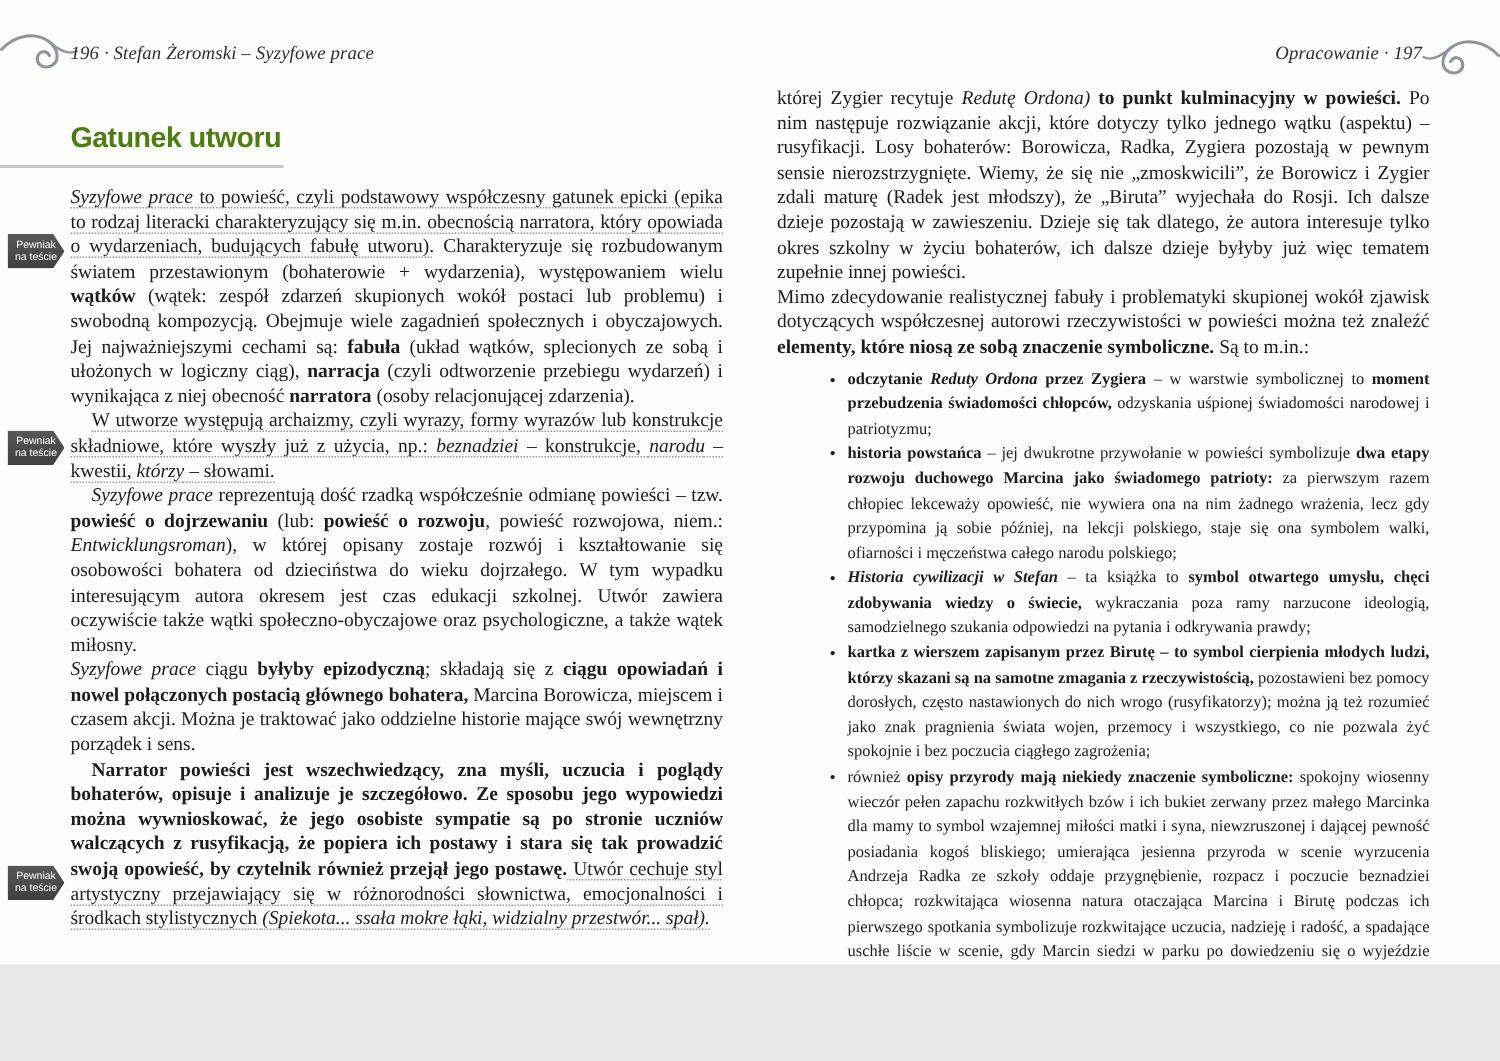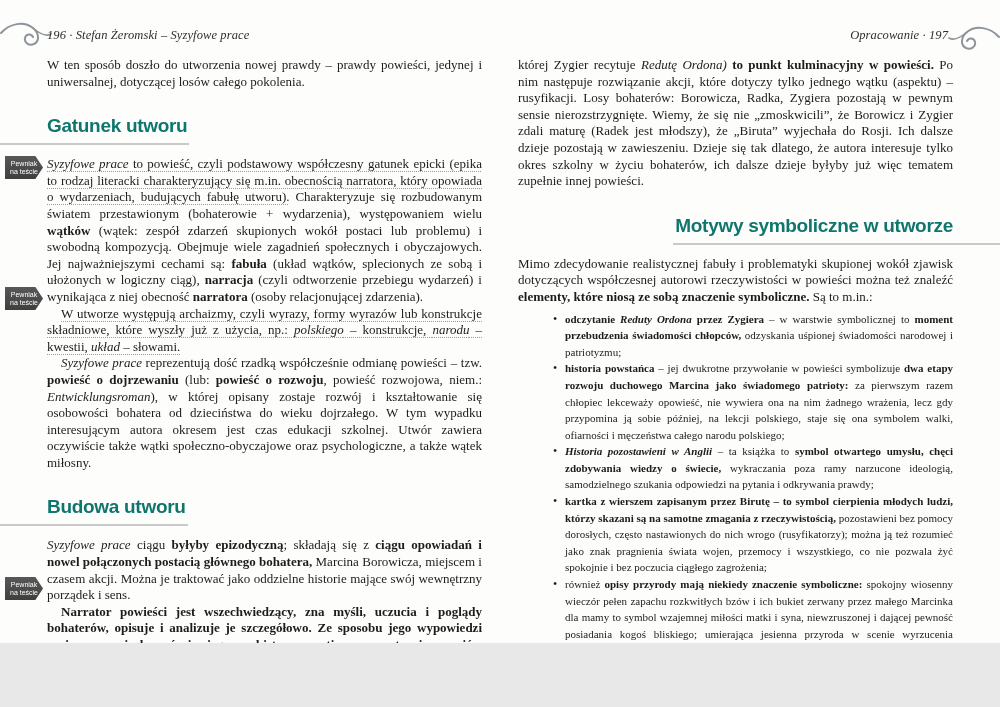--- a/index.html
+++ b/index.html
@@ -28,21 +28,21 @@
   .col p.indent { text-indent:14px; }
   .b { font-weight:bold; }
   .i { font-style:italic; }
   .d {
     text-decoration-line:underline; text-decoration-style:dotted;
     text-decoration-color:#9b9b9b; text-decoration-thickness:1px;
     text-underline-offset:3px;
   }
   .section-heading {
     font-family:"Liberation Sans", sans-serif; font-weight:700;
-    font-size:19px; letter-spacing:-0.3px; color:#0f766e;
+    font-size:19px; letter-spacing:-0.3px; color:#4d7c0f;
     margin:25px 0 11px 0; line-height:22px;
   }
   .section-heading.right { text-align:right; }
   .rule-left {
     display:inline-block; border-bottom:2px solid #c9c9c9;
     padding:0 2px 6px 47px; margin-left:-47px;
   }
   .rule-right {
     display:inline-block; border-bottom:2px solid #c9c9c9;
     padding:0 47px 6px 2px; margin-right:-47px;
@@ -84,37 +84,34 @@
   <svg class="flourish fl-right" width="52" height="32" viewBox="0 0 52 32" aria-hidden="true">
     <path d="M1 13 C 10 3, 24 1, 33 8 C 39 13, 40 21, 34 24 C 29 26, 24 23, 25 18 C 26 14, 31 13, 33 17" fill="none" stroke="#8d959b" stroke-width="2" stroke-linecap="round"></path>
     <path d="M33 8 C 40 14, 46 17, 51 14" fill="none" stroke="#8d959b" stroke-width="1.6" stroke-linecap="round"></path>
   </svg>
 
   <div class="running-head rh-left"><span>196 · Stefan Żeromski – </span><span>Syzyfowe prace</span></div>
 
   <div class="running-head rh-right">Opracowanie · 197</div>
 
   <div class="col col-left" id="col-left">
-      <p><span>W ten sposób doszło do utworzenia nowej prawdy – prawdy powieści, jedynej i uniwersalnej, dotyczącej losów całego pokolenia.</span></p>
       <div class="section-heading"><span class="rule-left">Gatunek utworu</span></div>
       <p><span class="i d">Syzyfowe prace</span><span class="d"> to powieść, czyli podstawowy współczesny gatunek epicki (epika to rodzaj literacki charakteryzujący się m.in. obecnością narratora, który opowiada o wydarzeniach, budujących fabułę utworu).</span><span> Charakteryzuje się rozbudowanym światem przestawionym (bohaterowie + wydarzenia), występowaniem wielu </span><span class="b">wątków</span><span> (wątek: zespół zdarzeń skupionych wokół postaci lub problemu) i swobodną kompozycją. Obejmuje wiele zagadnień społecznych i obyczajowych. Jej najważniejszymi cechami są: </span><span class="b">fabuła</span><span> (układ wątków, splecionych ze sobą i ułożonych w logiczny ciąg), </span><span class="b">narracja</span><span> (czyli odtworzenie przebiegu wydarzeń) i wynikająca z niej obecność </span><span class="b">narratora</span><span> (osoby relacjonującej zdarzenia).</span></p>
-      <p class="indent"><span class="d">W utworze występują archaizmy, czyli wyrazy, formy wyrazów lub konstrukcje składniowe, które wyszły już z użycia, np.: </span><span class="i d">polskiego</span><span class="d"> – konstrukcje, </span><span class="i d">narodu</span><span class="d"> – kwestii, </span><span class="i d">układ</span><span class="d"> – słowami.</span></p>
+      <p class="indent"><span class="d">W utworze występują archaizmy, czyli wyrazy, formy wyrazów lub konstrukcje składniowe, które wyszły już z użycia, np.: </span><span class="i d">beznadziei</span><span class="d"> – konstrukcje, </span><span class="i d">narodu</span><span class="d"> – kwestii, </span><span class="i d">którzy</span><span class="d"> – słowami.</span></p>
       <p class="indent"><span class="i">Syzyfowe prace</span><span> reprezentują dość rzadką współcześnie odmianę powieści – tzw. </span><span class="b">powieść o dojrzewaniu</span><span> (lub: </span><span class="b">powieść o rozwoju</span><span>, powieść rozwojowa, niem.: </span><span class="i">Entwicklungsroman</span><span>), w której opisany zostaje rozwój i kształtowanie się osobowości bohatera od dzieciństwa do wieku dojrzałego. W tym wypadku interesującym autora okresem jest czas edukacji szkolnej. Utwór zawiera oczywiście także wątki społeczno-obyczajowe oraz psychologiczne, a także wątek miłosny.</span></p>
-      <div class="section-heading"><span class="rule-left">Budowa utworu</span></div>
       <p><span class="i">Syzyfowe prace</span><span> ciągu </span><span class="b">byłyby epizodyczną</span><span>; składają się z </span><span class="b">ciągu opowiadań i nowel połączonych postacią głównego bohatera,</span><span> Marcina Borowicza, miejscem i czasem akcji. Można je traktować jako oddzielne historie mające swój wewnętrzny porządek i sens.</span></p>
       <p class="indent"><span class="b">Narrator powieści jest wszechwiedzący, zna myśli, uczucia i poglądy bohaterów, opisuje i analizuje je szczegółowo. Ze sposobu jego wypowiedzi można wywnioskować, że jego osobiste sympatie są po stronie uczniów walczących z rusyfikacją, że popiera ich postawy i stara się tak prowadzić swoją opowieść, by czytelnik również przejął jego postawę.</span><span class="d"> Utwór cechuje styl artystyczny przejawiający się w różnorodności słownictwa, emocjonalności i środkach stylistycznych </span><span class="i d">(Spiekota... ssała mokre łąki, widzialny przestwór... spał).</span></p>
     </div>
   <div class="col col-right" id="col-right">
       <p><span>której Zygier recytuje </span><span class="i">Redutę Ordona)</span><span> </span><span class="b">to punkt kulminacyjny w powieści.</span><span> Po nim następuje rozwiązanie akcji, które dotyczy tylko jednego wątku (aspektu) – rusyfikacji. Losy bohaterów: Borowicza, Radka, Zygiera pozostają w pewnym sensie nierozstrzygnięte. Wiemy, że się nie „zmoskwicili”, że Borowicz i Zygier zdali maturę (Radek jest młodszy), że „Biruta” wyjechała do Rosji. Ich dalsze dzieje pozostają w zawieszeniu. Dzieje się tak dlatego, że autora interesuje tylko okres szkolny w życiu bohaterów, ich dalsze dzieje byłyby już więc tematem zupełnie innej powieści.</span></p>
-      <div class="section-heading right"><span class="rule-right">Motywy symboliczne w utworze</span></div>
       <p><span>Mimo zdecydowanie realistycznej fabuły i problematyki skupionej wokół zjawisk dotyczących współczesnej autorowi rzeczywistości w powieści można też znaleźć </span><span class="b">elementy, które niosą ze sobą znaczenie symboliczne.</span><span> Są to m.in.:</span></p>
       <ul>
         <li><span class="b">odczytanie </span><span class="b i">Reduty Ordona</span><span class="b"> przez Zygiera</span><span> – w warstwie symbolicznej to </span><span class="b">moment przebudzenia świadomości chłopców,</span><span> odzyskania uśpionej świadomości narodowej i patriotyzmu;</span></li>
         <li><span class="b">historia powstańca</span><span> – jej dwukrotne przywołanie w powieści symbolizuje </span><span class="b">dwa etapy rozwoju duchowego Marcina jako świadomego patrioty:</span><span> za pierwszym razem chłopiec lekceważy opowieść, nie wywiera ona na nim żadnego wrażenia, lecz gdy przypomina ją sobie później, na lekcji polskiego, staje się ona symbolem walki, ofiarności i męczeństwa całego narodu polskiego;</span></li>
-        <li><span class="b i">Historia pozostawieni w Anglii</span><span> – ta książka to </span><span class="b">symbol otwartego umysłu, chęci zdobywania wiedzy o świecie,</span><span> wykraczania poza ramy narzucone ideologią, samodzielnego szukania odpowiedzi na pytania i odkrywania prawdy;</span></li>
+        <li><span class="b i">Historia cywilizacji w Stefan</span><span> – ta książka to </span><span class="b">symbol otwartego umysłu, chęci zdobywania wiedzy o świecie,</span><span> wykraczania poza ramy narzucone ideologią, samodzielnego szukania odpowiedzi na pytania i odkrywania prawdy;</span></li>
         <li><span class="b">kartka z wierszem zapisanym przez Birutę – to symbol cierpienia młodych ludzi, którzy skazani są na samotne zmagania z rzeczywistością,</span><span> pozostawieni bez pomocy dorosłych, często nastawionych do nich wrogo (rusyfikatorzy); można ją też rozumieć jako znak pragnienia świata wojen, przemocy i wszystkiego, co nie pozwala żyć spokojnie i bez poczucia ciągłego zagrożenia;</span></li>
         <li><span>również </span><span class="b">opisy przyrody mają niekiedy znaczenie symboliczne:</span><span> spokojny wiosenny wieczór pełen zapachu rozkwitłych bzów i ich bukiet zerwany przez małego Marcinka dla mamy to symbol wzajemnej miłości matki i syna, niewzruszonej i dającej pewność posiadania kogoś bliskiego; umierająca jesienna przyroda w scenie wyrzucenia Andrzeja Radka ze szkoły oddaje przygnębienie, rozpacz i poczucie beznadziei chłopca; rozkwitająca wiosenna natura otaczająca Marcina i Birutę podczas ich pierwszego spotkania symbolizuje rozkwitające uczucia, nadzieję i radość, a spadające uschłe liście w scenie, gdy Marcin siedzi w parku po dowiedzeniu się o wyjeździe Biruty, odzwierciedlają zabicie przez dorosłych tej młodzieńczej miłości i bezbrzeżny smutek bohatera.</span></li>
       </ul>
     </div>
 
   <div class="pewniak pw-1">
     <span>Pewniak</span>
     <span>na teście</span>
   </div>
   <div class="pewniak pw-2">

